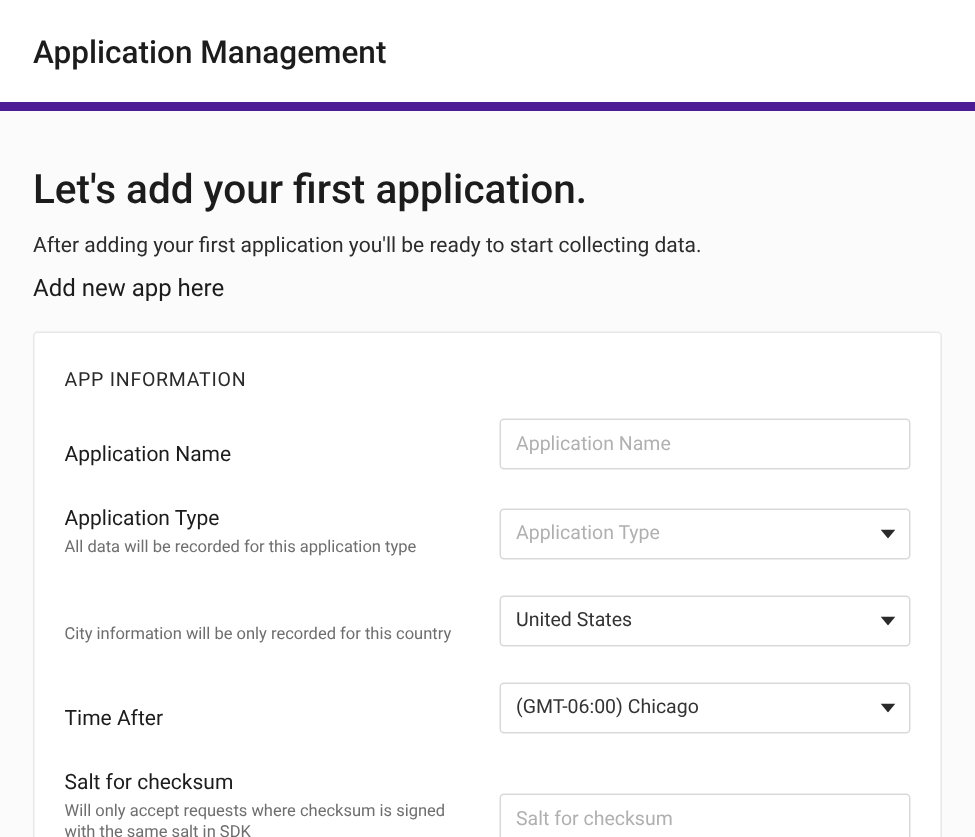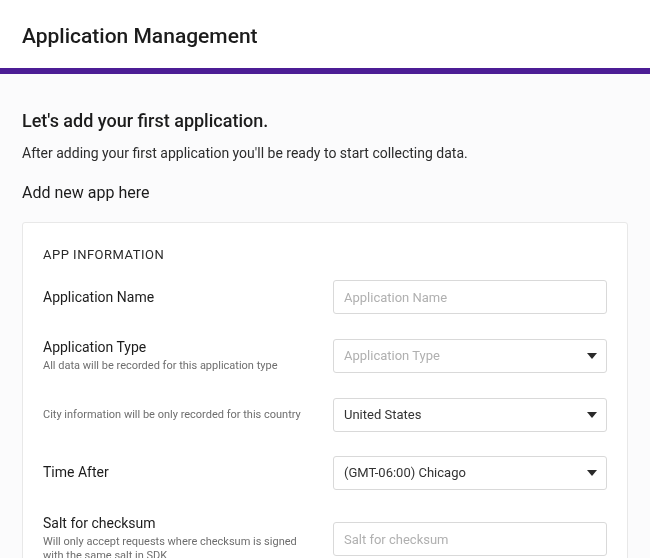--- a/index.html
+++ b/index.html
@@ -20,29 +20,29 @@
     .header-title {
       font-size: 21px;
       font-weight: 500;
       color: #1c1c1c;
     }
     .content {
       background: #fbfbfc;
       padding: 36px 22px 0;
     }
     .hero-title {
-      font-size: 18px;
+      font-size: 27px;
       font-weight: 500;
       color: #1c1c1c;
       margin-bottom: 14px;
     }
     .hero-subtitle {
       font-size: 14px;
       color: #2c2c2c;
-      margin-bottom: 22px;
+      margin-bottom: 10px;
     }
     .section-title {
       font-size: 16px;
       font-weight: 400;
       color: #1c1c1c;
       margin-bottom: 20px;
     }
     .card {
       background: #ffffff;
       border: 1px solid #e8e8e8;
@@ -51,21 +51,21 @@
     }
     .card-heading {
       font-size: 13px;
       font-weight: 400;
       letter-spacing: 0.5px;
       color: #2a2a2a;
       margin-bottom: 18px;
     }
     .form-row {
       display: flex;
-      align-items: center;
+      align-items: flex-end;
       margin-bottom: 24px;
       gap: 16px;
     }
     .form-label-col {
       flex: 1 1 50%;
       min-width: 0;
     }
     .form-control-col {
       flex: 1 1 50%;
       min-width: 0;

